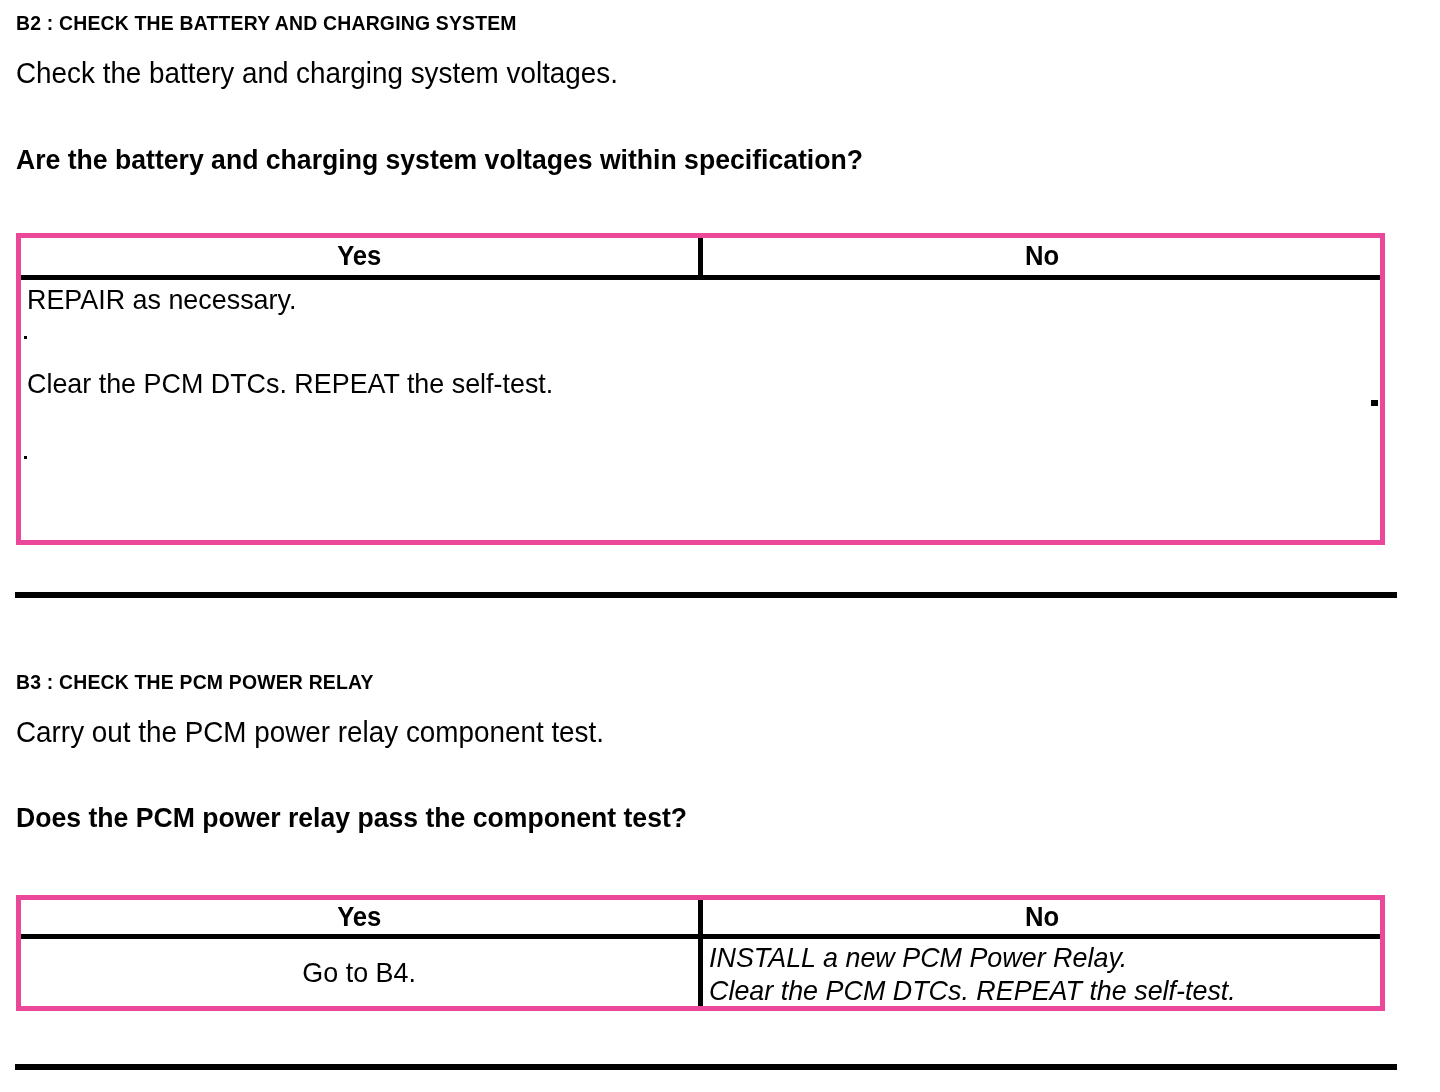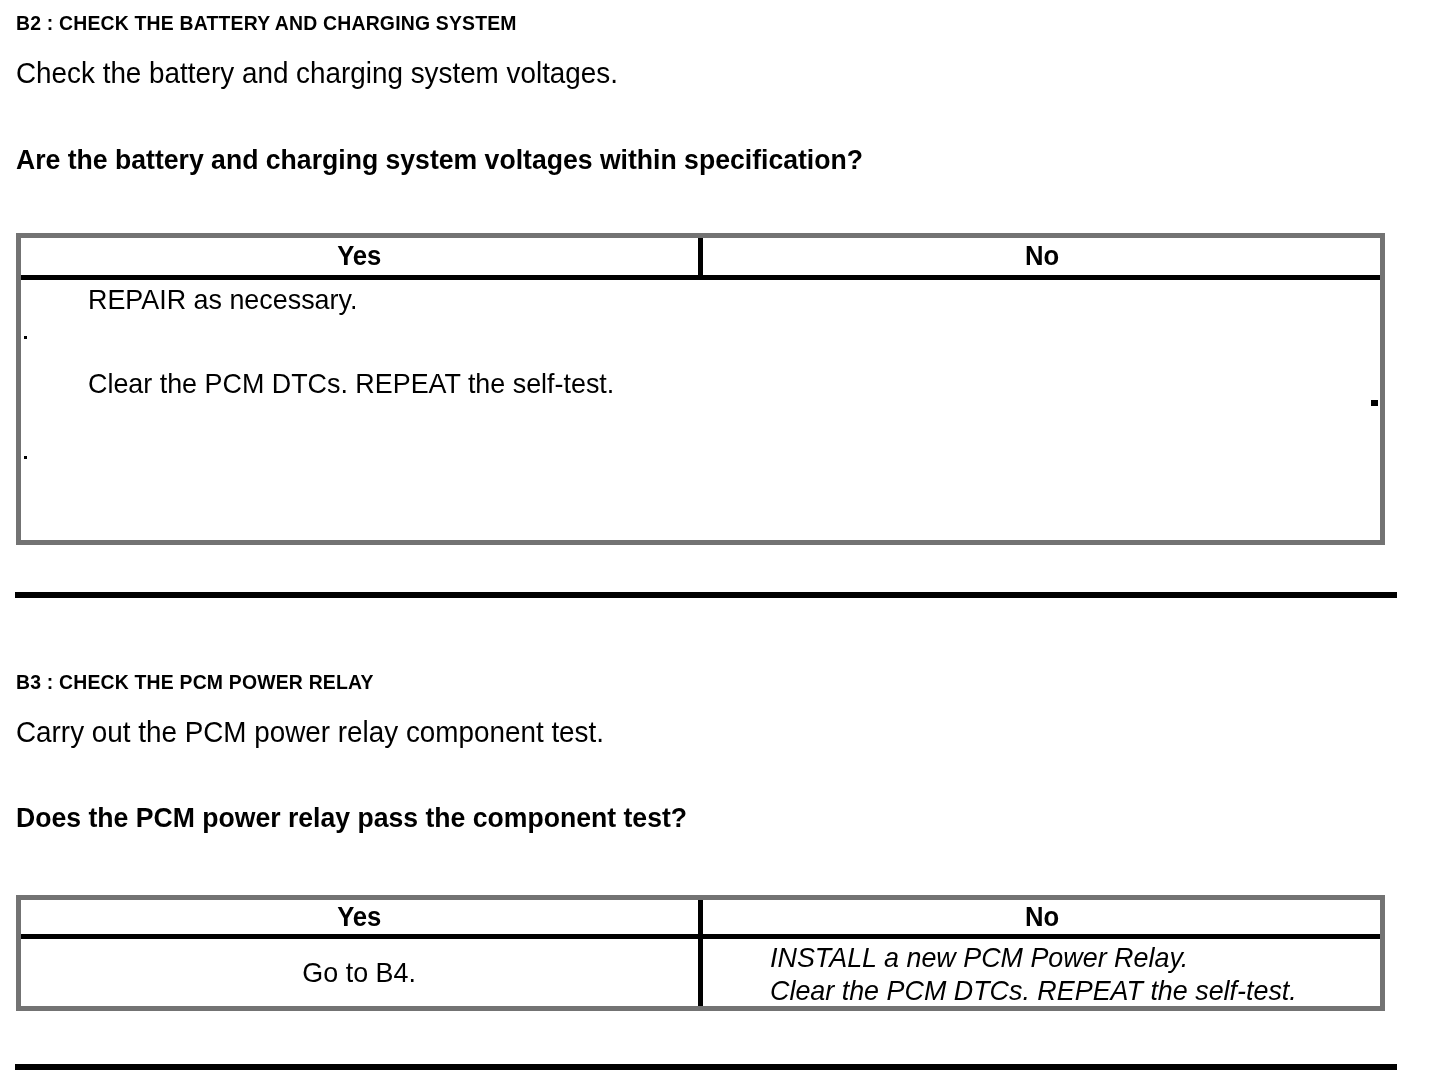--- a/index.html
+++ b/index.html
@@ -58,21 +58,21 @@
   .rule {
     position: absolute;
     left: 15px;
     width: 1382px;
     background: #000000;
   }
 
   
   .decision-table {
     position: absolute;
-    border: 5px solid #737373;
+    border: 5px solid #ec4899;
     box-sizing: border-box;
     background: #ffffff;
   }
   .dt-header-row {
     display: flex;
     width: 100%;
     box-sizing: border-box;
     border-bottom: 5px solid #000000;
   }
   .dt-body-row {
@@ -84,21 +84,21 @@
     box-sizing: border-box;
     border-right: 5px solid #000000;
     display: flex;
     align-items: center;
     justify-content: center;
   }
   .dt-cell-no {
     box-sizing: border-box;
     display: flex;
     align-items: flex-start;
-    justify-content: center;
+    justify-content: flex-start;
   }
   .dt-head-label {
     font-size: 27px;
     font-weight: bold;
     line-height: 1;
     transform: scaleX(0.95);
   }
   .dt-answer {
     font-size: 28px;
     font-weight: normal;

